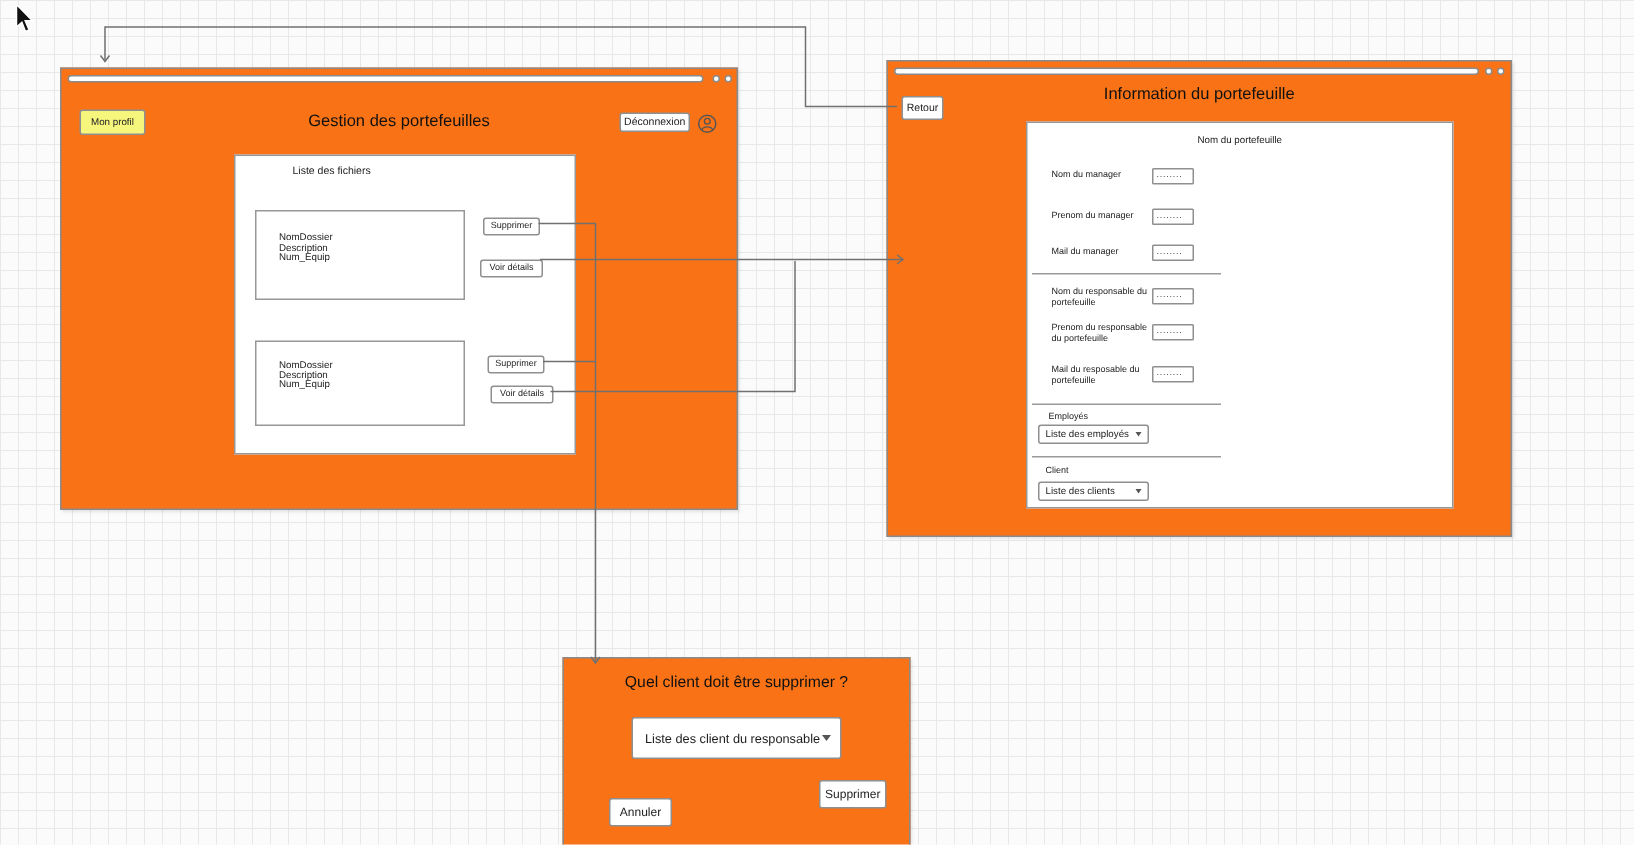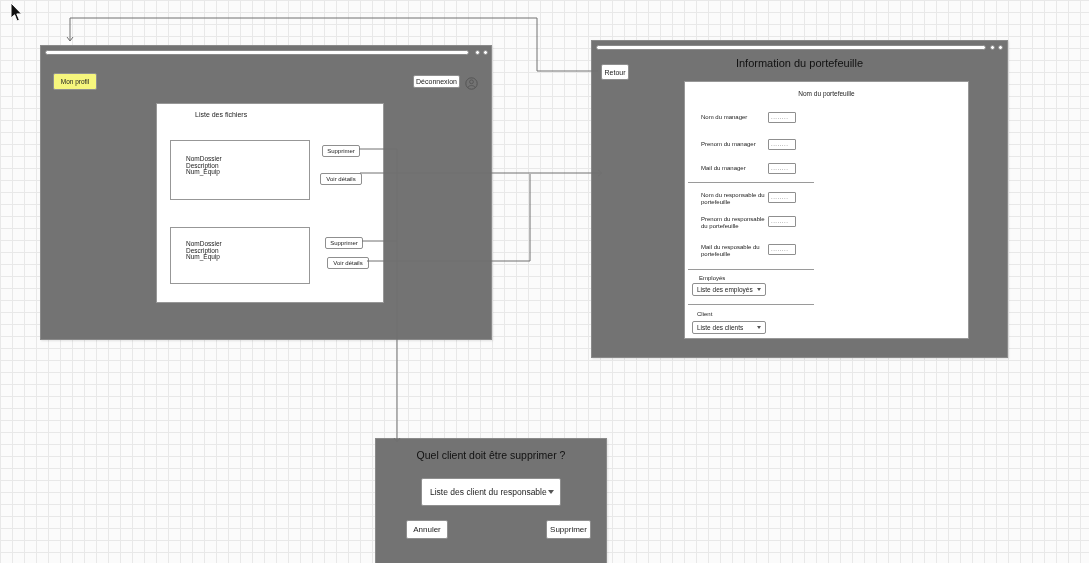--- a/index.html
+++ b/index.html
@@ -8,21 +8,21 @@
     position:relative; overflow:hidden;
     font-family:"Liberation Sans", sans-serif;
     color:#1c1c1c;
     background-color:#fbfbfb;
     background-image:
       linear-gradient(#e8e8e8 1px, transparent 1px),
       linear-gradient(90deg,#e8e8e8 1px, transparent 1px);
     background-size:12px 12px;
   }
   .window{
-    position:absolute; background:#737373;
+    position:absolute; background:#f97316;
     border:1px solid var(--wire-border,#8a8a8a);
     box-shadow:1px 1px 2px rgba(0,0,0,0.10);
   }
   .addressbar{
     position:absolute; top:4px; left:4px; height:5px;
     border:1px solid var(--wire-border,#8a8a8a); border-radius:3px; background:#fff;
   }
   .windot{
     position:absolute; top:4px; width:5px; height:5px;
     border:1px solid var(--wire-border,#8a8a8a); border-radius:50%; background:#fff;
@@ -86,20 +86,21 @@
 
 <div id="canvas">
 
   <section class="window" style="left:40px; top:45px; width:452px; height:295px;">
     <div class="addressbar" style="width:424px"></div>
     <div class="windot" style="left:434px"></div>
     <div class="windot" style="left:442px"></div>
 
     <button class="btn profile">Mon profil</button>
 
+    <h1 class="wtitle" style="top:29px">Gestion des portefeuilles</h1>
 
     <button class="btn" style="left:372px; top:29px; width:47px; height:13px;">Déconnexion</button>
 
     <span class="usericon">
       <svg width="13" height="13" viewBox="0 0 13 13">
         <circle cx="6.5" cy="6.5" r="5.7" fill="none" stroke="#555" stroke-width="1"></circle>
         <circle cx="6.5" cy="4.8" r="1.9" fill="none" stroke="#555" stroke-width="0.9"></circle>
         <path d="M2.9,10.6 C3.6,7.9 9.4,7.9 10.1,10.6" fill="none" stroke="#555" stroke-width="0.9"></path>
       </svg>
     </span>
@@ -182,21 +183,21 @@
       </div>
     </div>
   </section>
 
   <section class="window" style="left:375px; top:438px; width:232px; height:134px;">
     <div class="dtitle">Quel client doit être supprimer ?</div>
     <div class="dselect">
       <span class="dselect-text">Liste des client du responsable</span>
       <span class="chev-big"></span>
     </div>
-    <button class="btn" style="left:30px; top:81px; width:42px; height:19px; font-size:8px;">Annuler</button>
+    <button class="btn" style="left:30px; top:93px; width:42px; height:19px; font-size:8px;">Annuler</button>
     <button class="btn" style="left:170px; top:81px; width:45px; height:19px; font-size:8px;">Supprimer</button>
   </section>
 
   <svg id="connectors" width="1089" height="563">
     <defs>
       <marker id="arrow" markerWidth="8" markerHeight="8" viewBox="0 0 8 8" refX="5" refY="4" orient="auto" markerUnits="userSpaceOnUse">
         <path d="M1,1 L5,4 L1,7" fill="none" stroke="#707070" stroke-width="1"></path>
       </marker>
     </defs>
     <g fill="none" stroke="#707070" stroke-width="1">

